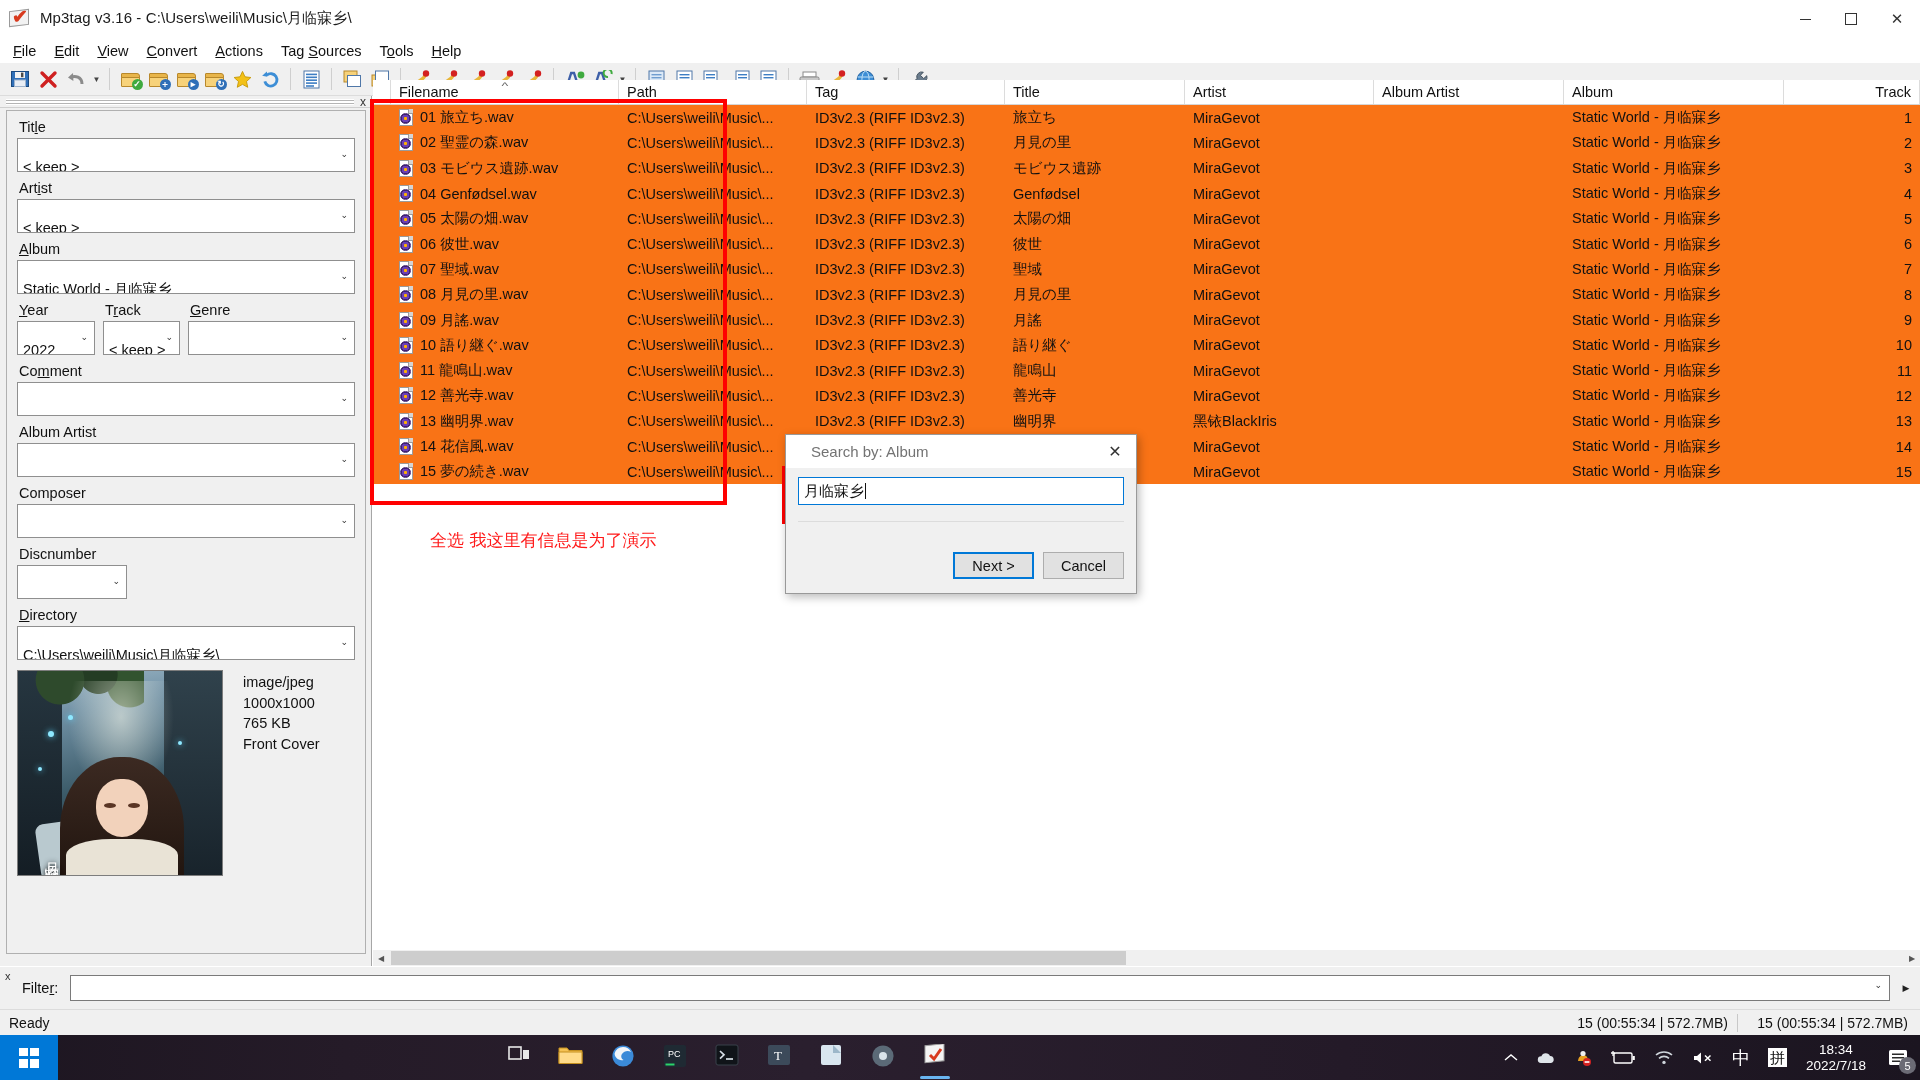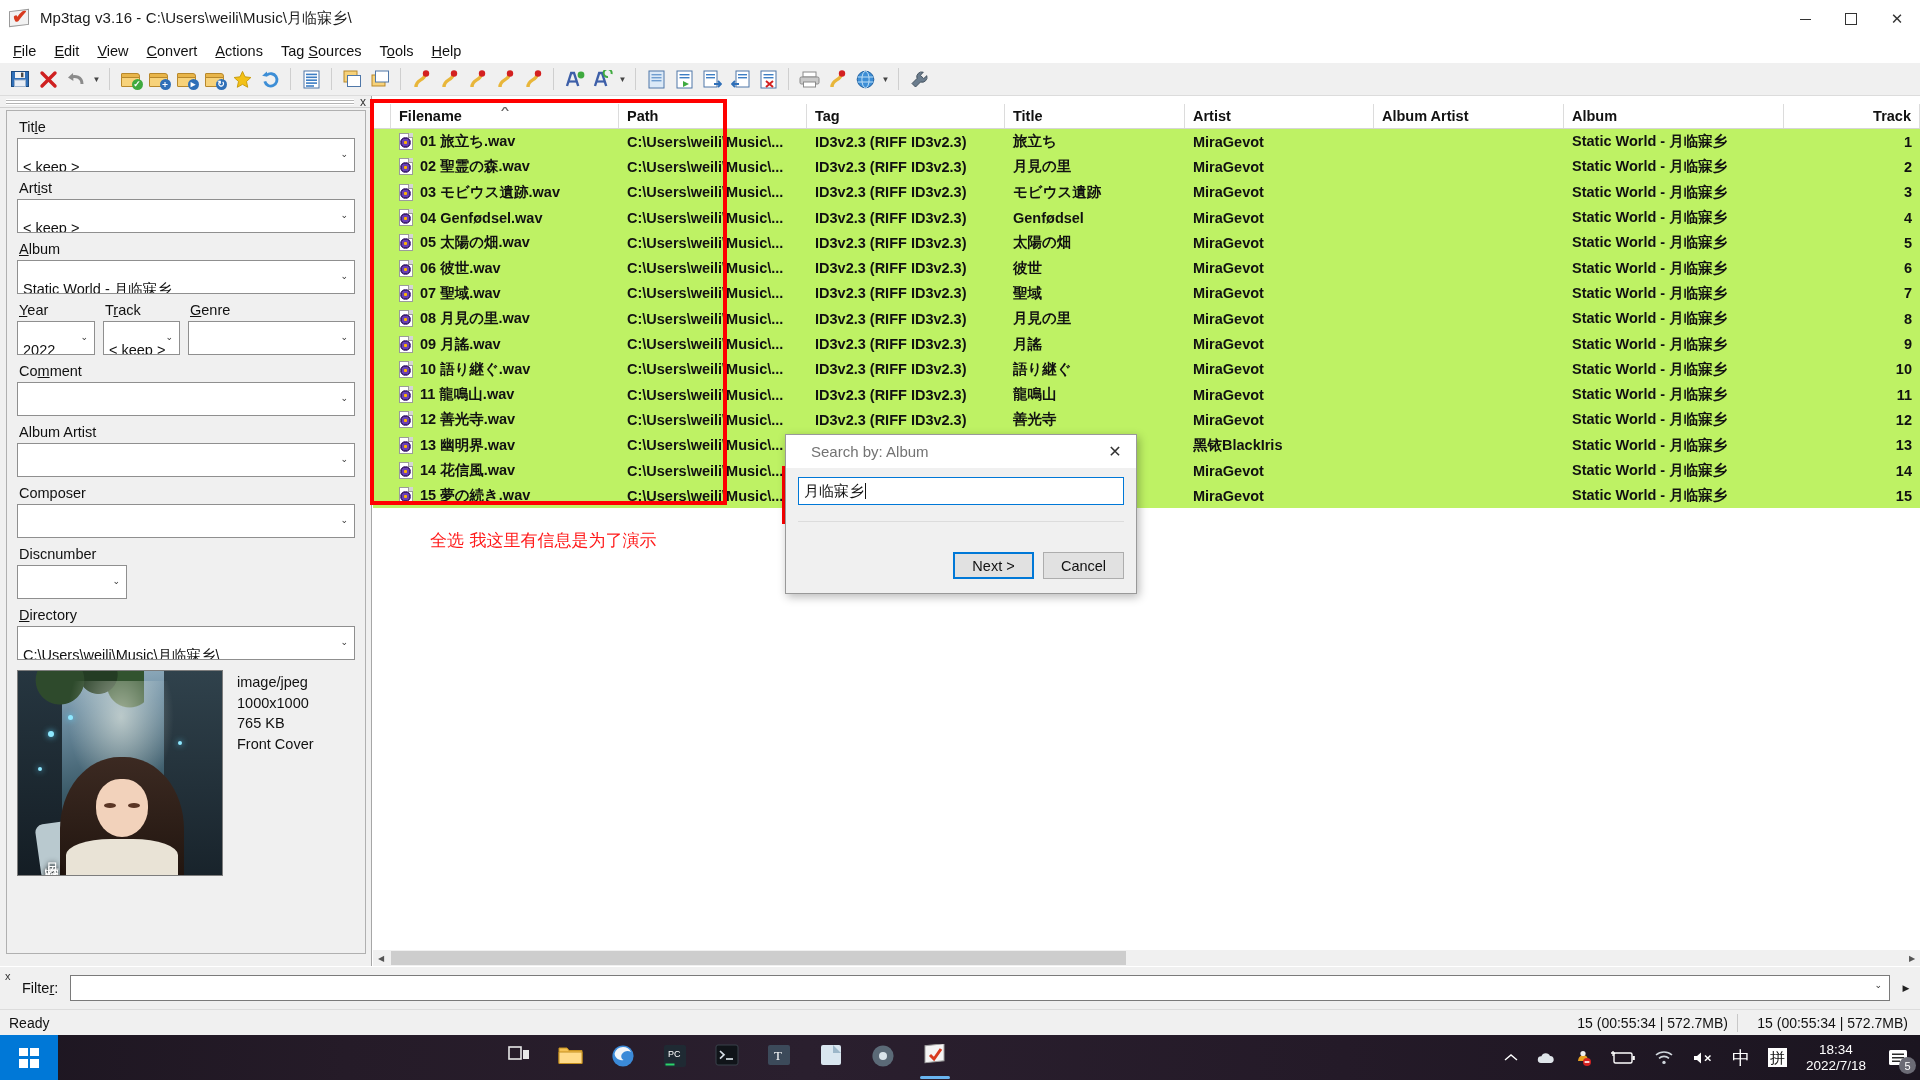--- a/index.html
+++ b/index.html
@@ -81,21 +81,21 @@
   .fieldlabel u { text-decoration:underline; }
   .inp {
     width:100%; height:26px; background:#ffffff; border:1px solid #8f8f8f;
     font-size:14.5px; color:#111; padding:16px 5px; line-height:24px; margin-bottom:8px;
     position:relative; white-space:nowrap; overflow:hidden;
   }
   .combo { padding-right:22px; }
   .combo .arr { position:absolute; right:6px; top:50%; transform:translateY(-55%); font-size:9px; color:#333; }
   .rowtrio { display:flex; gap:8px; }
   .rowtrio .cell { display:flex; flex-direction:column; }
-  .cov-wrap { display:flex; gap:14px; margin-top:10px; }
+  .cov-wrap { display:flex; gap:20px; margin-top:10px; }
   .cover {
     width:206px; height:206px; position:relative; overflow:hidden;
     border:1px solid #7d7d7d; background:#1a2330;
   }
   .cover .sky { position:absolute; inset:0; background:linear-gradient(170deg,#9fb9c9 0%,#6f8fa3 22%,#3b5a68 55%,#22313c 100%); }
   .cover .bld-l { position:absolute; left:0; top:0; width:44px; height:206px; background:linear-gradient(180deg,#263640,#141d24); }
   .cover .bld-r { position:absolute; right:0; top:0; width:58px; height:206px; background:linear-gradient(180deg,#30424c,#18232b); }
   .cover .leaves { position:absolute; left:6px; top:0; width:120px; height:46px; background:radial-gradient(circle at 30% 20%,#2e4a2c 0 26%,transparent 27%),radial-gradient(circle at 62% 8%,#243c24 0 22%,transparent 23%),radial-gradient(circle at 88% 30%,#32532f 0 20%,transparent 21%); }
   .cover .light { position:absolute; left:48px; top:10px; width:110px; height:120px; background:radial-gradient(ellipse at 50% 30%,rgba(255,255,240,.55),rgba(255,255,220,0) 68%); }
   .cover .hair { position:absolute; left:42px; top:86px; width:124px; height:120px; border-radius:48% 48% 0 0 / 60% 60% 0 0; background:linear-gradient(180deg,#3c2a22,#21150f); }
@@ -103,30 +103,30 @@
   .cover .eye1,.cover .eye2 { position:absolute; top:132px; width:12px; height:5px; border-radius:50%; background:#5a3524; }
   .cover .eye1 { left:86px; } .cover .eye2 { left:110px; }
   .cover .collar { position:absolute; left:48px; top:168px; width:112px; height:40px; background:#e9e3d6; border-radius:40% 40% 0 0; }
   .cover .scarf { position:absolute; left:20px; top:150px; width:60px; height:56px; background:#b9c9cf; transform:rotate(-8deg); border-radius:8px; }
   .cover .sparkle { position:absolute; border-radius:50%; background:#8ee8ff; box-shadow:0 0 6px #5fd6ff; }
   .cover .title-cn { position:absolute; left:24px; bottom:16px; color:#ffffff; font-size:15px; letter-spacing:2px;
         writing-mode:vertical-rl; text-shadow:0 0 5px rgba(0,0,0,.8); font-family:"DejaVu Sans", sans-serif;}
   .cov-meta { font-size:14.5px; color:#111; line-height:20.5px; padding-top:2px; }
 
   
-  .listarea { position:absolute; left:373px; top:104px; width:1547px; height:878px; background:#ffffff;font-weight:bold; }
+  .listarea { position:absolute; left:373px; top:80px; width:1547px; height:878px; background:#ffffff; }
   .lv-header { display:flex; height:25px; background:#ffffff; border-bottom:1px solid #d6d6d6; }
   .lv-header .hc {
     font-size:14.5px; color:#111; display:flex; align-items:center; padding:0 8px;
     border-right:1px solid #dcdcdc; position:relative; white-space:nowrap; overflow:hidden;
   }
   .lv-header .hc.num { justify-content:flex-end; }
   .lv-header .hc .sortarrow { position:absolute; left:50%; top:1px; font-size:9px; color:#666; transform:translateX(-50%) scaleX(1.6); }
   .lv-body { height:853px; position:relative; overflow:hidden; }
-  .lv-row { display:flex; height:25.3px; align-items:center; background:#bef264; }
+  .lv-row { display:flex; height:25.3px; align-items:center; background:#f97316; }
   .lv-row .c {
     font-size:14.5px; color:#111; padding:0 8px; white-space:nowrap; overflow:hidden;
     display:flex; align-items:center; height:25.3px;
   }
   .lv-row .c.num { justify-content:flex-end; }
   .fileicon { width:14px; height:17px; position:relative; margin-right:7px; flex:none; }
   .fileicon .pg { position:absolute; inset:0; background:#ffffff; border:1px solid #9b9b9b; }
   .fileicon .corner { position:absolute; right:0; top:0; width:5px; height:5px; background:#d4d4d4; border-left:1px solid #9b9b9b; border-bottom:1px solid #9b9b9b;}
   .fileicon .disc { position:absolute; left:1px; top:4px; width:11px; height:11px; border-radius:50%;
         background:radial-gradient(circle,#ffb300 0 22%,#6a3fb5 23% 60%,#3a1f6e 61% 100%); border:1px solid #4a2a7a; }

